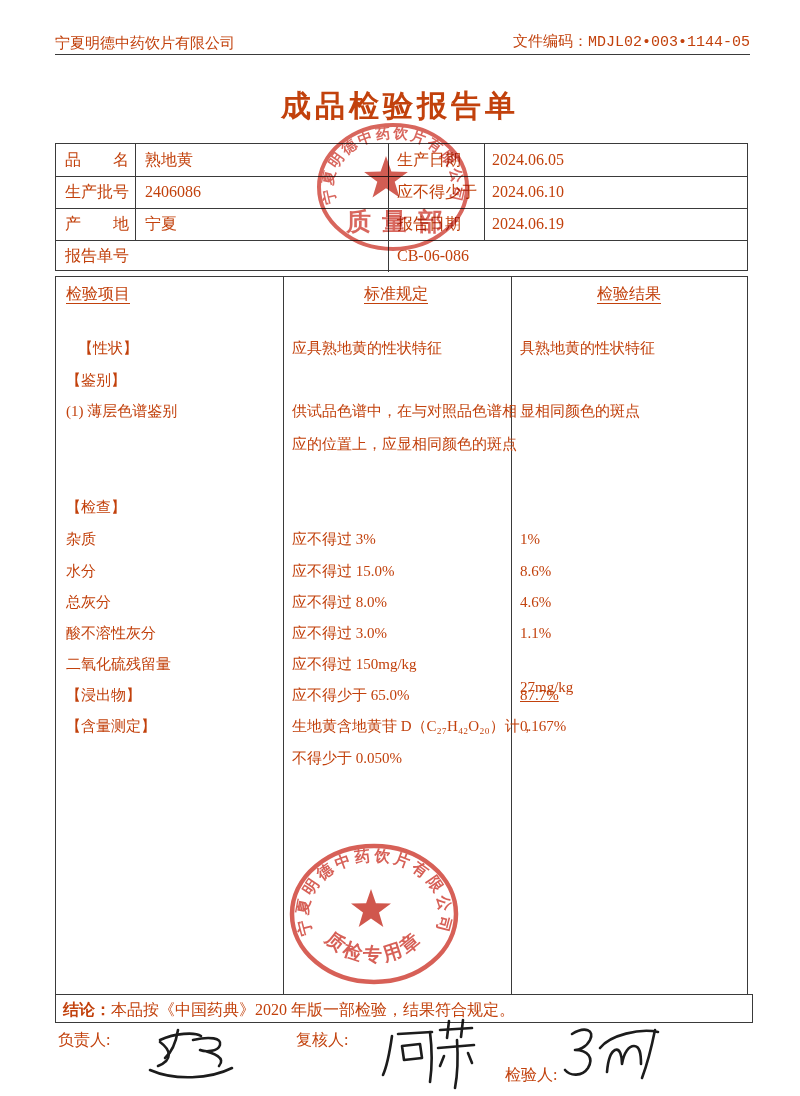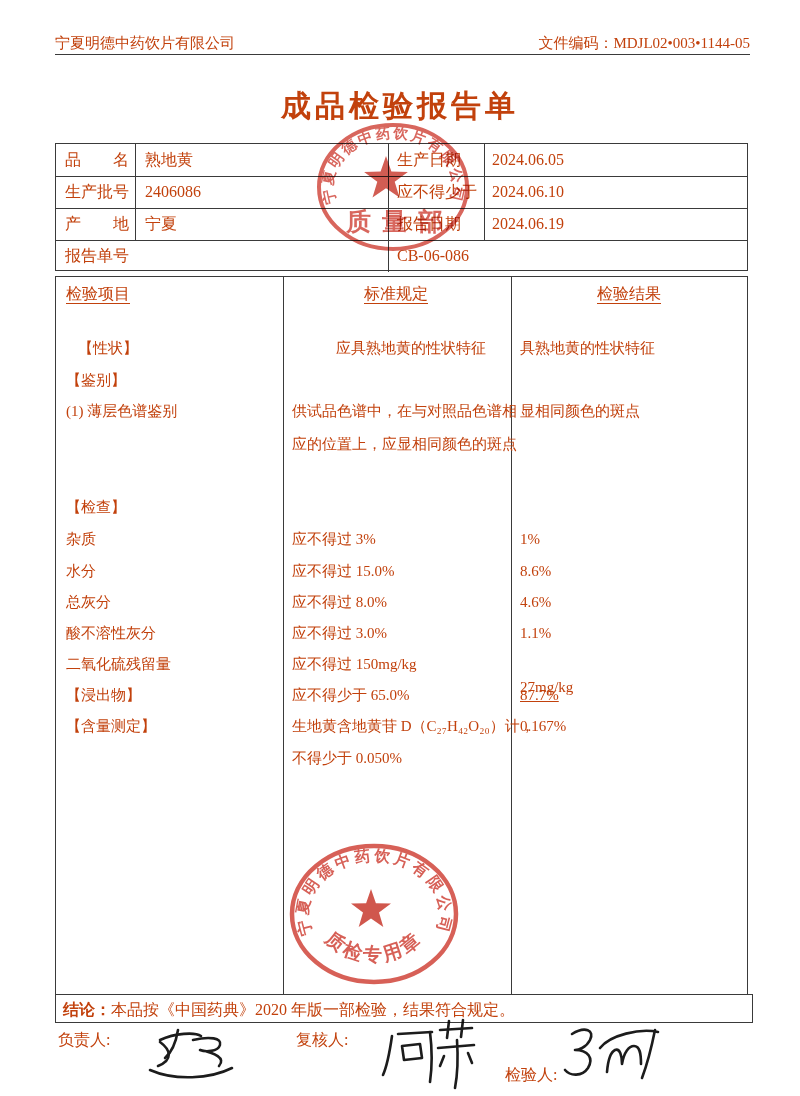--- a/index.html
+++ b/index.html
@@ -21,21 +21,21 @@
   svg.overlay{position:absolute;left:0;top:0;pointer-events:none;mix-blend-mode:multiply;}
   .stampline{font-family:"Liberation Serif","DejaVu Serif",serif;}
   .sig{fill:none;stroke:#1c1c1c;stroke-width:2.6;stroke-linecap:round;stroke-linejoin:round;}
 </style>
 </head>
 <body>
 
 <div class="page">
 
   <div class="abs t15" style="left:55px;top:33px;">宁夏明德中药饮片有限公司</div>
-  <div class="abs t15" style="right:50px;top:33px;">文件编码：MDJL02•003•1144-05</div>
+  <div class="abs t15" style="right:50px;top:33px;font-family:Liberation Mono, monospace;">文件编码：MDJL02•003•1144-05</div>
   <div class="hdr-rule"></div>
 
   <div class="title">成品检验报告单</div>
 
   <div class="box" style="left:55px;top:143px;width:693px;height:128px;">
     <div class="hline" style="top:32px;"></div>
     <div class="hline" style="top:64px;"></div>
     <div class="hline" style="top:96px;"></div>
     <div class="vline" style="left:79px;height:96px;"></div>
     <div class="vline" style="left:332px;height:128px;"></div>
@@ -63,21 +63,21 @@
   <div class="box" style="left:55px;top:276px;width:693px;height:719px;">
     <div class="vline" style="left:227px;height:100%;"></div>
     <div class="vline" style="left:455px;height:100%;"></div>
   </div>
 
   <div class="colhead uhead" style="left:66px;">检验项目</div>
   <div class="colhead cell-center" style="left:282px;width:228px;"><span class="uhead">标准规定</span></div>
   <div class="colhead cell-center" style="left:510px;width:238px;"><span class="uhead">检验结果</span></div>
 
   <div class="abs t15" style="left:78px;top:338px;">【性状】</div>
-  <div class="abs t15" style="left:292px;top:338px;margin-left:44px;">应具熟地黄的性状特征</div>
+  <div class="abs t15" style="left:292px;top:338px;">应具熟地黄的性状特征</div>
   <div class="abs t15" style="left:520px;top:338px;">具熟地黄的性状特征</div>
 
   <div class="abs t15" style="left:66px;top:370px;">【鉴别】</div>
 
   <div class="abs t15" style="left:66px;top:401px;">(1) 薄层色谱鉴别</div>
   <div class="abs t15" style="left:292px;top:401px;">供试品色谱中，在与对照品色谱相</div>
   <div class="abs t15" style="left:292px;top:434px;">应的位置上，应显相同颜色的斑点</div>
   <div class="abs t15" style="left:520px;top:401px;">显相同颜色的斑点</div>
 
   <div class="abs t15" style="left:66px;top:497px;">【检查】</div>

